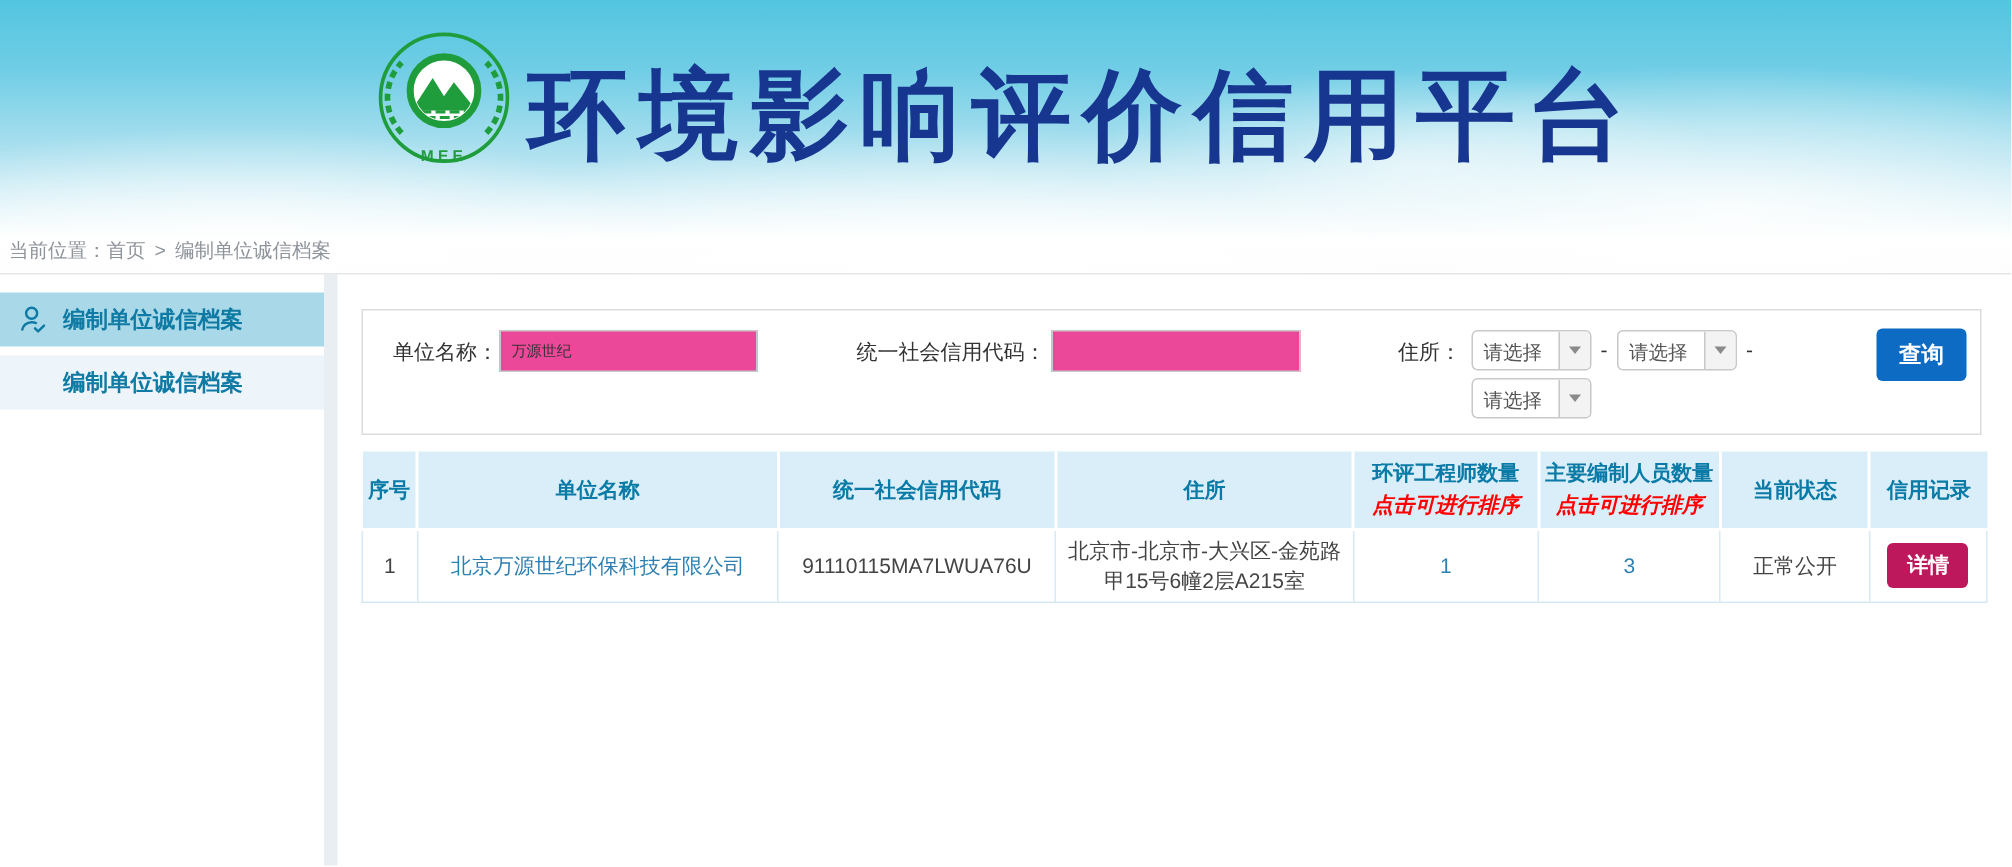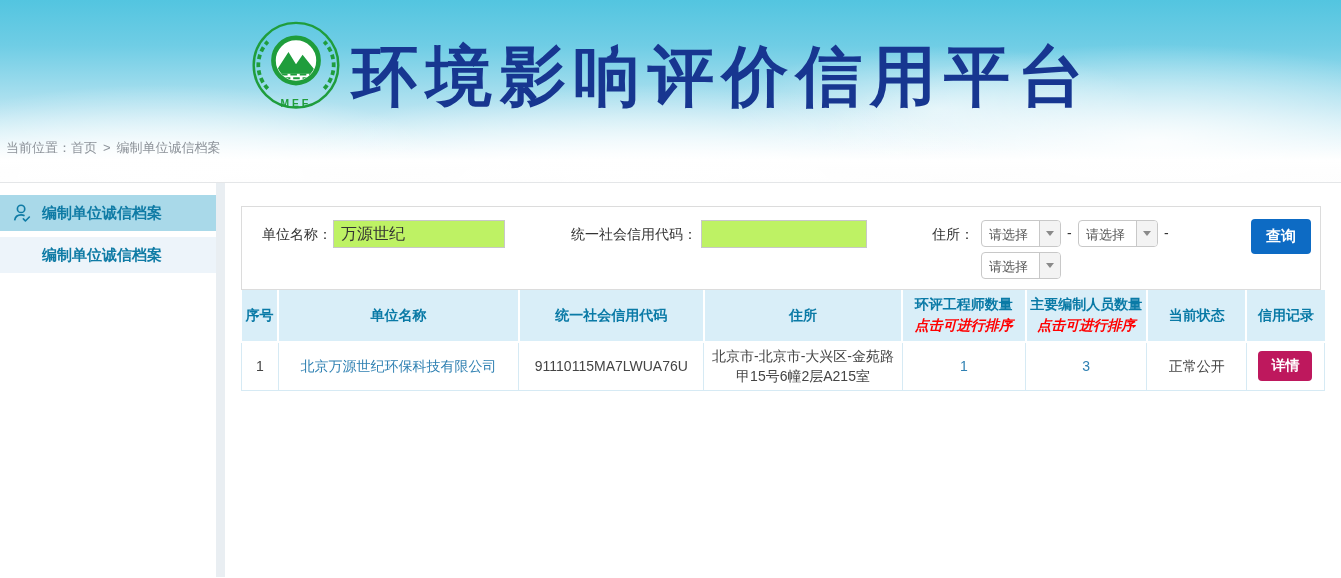--- a/index.html
+++ b/index.html
@@ -12,21 +12,21 @@
       radial-gradient(ellipse 420px 130px at 12% 98%, rgba(255,255,255,.95), rgba(255,255,255,0) 72%),
       radial-gradient(ellipse 560px 150px at 48% 104%, rgba(255,255,255,.97), rgba(255,255,255,0) 70%),
       radial-gradient(ellipse 480px 140px at 86% 78%, rgba(255,255,255,.85), rgba(255,255,255,0) 70%),
       radial-gradient(ellipse 300px 90px at 70% 60%, rgba(255,255,255,.55), rgba(255,255,255,0) 70%),
       linear-gradient(180deg,#53c5e0 0%,#6fcde5 25%,#b2e2f0 58%,#ffffff 88%,#fdfdfd 100%);
     text-align: center;
   }
   .logo { position:absolute; left:249px; top:21px; width:94px; height:94px; }
   .site-title { position:absolute; left:352px; top:44px; font-size:66px; font-weight:bold;
     color:#173690; letter-spacing:8px; line-height:64px; }
-  .breadcrumb { position:absolute; left:6px; bottom:25px; font-size:13px; color:#8d939a; }
+  .breadcrumb { position:absolute; left:6px; bottom:6px; font-size:13px; color:#8d939a; }
   .breadcrumb span { color:#8d939a; }
   .breadcrumb .crumb-sep { margin:0 6px; }
 
   
   .layout { display:flex; height:394px; }
   .sidebar { width:227px; padding-top:12px; }
   .side-item-main { height:36px; background:#a9d9e9; display:flex; align-items:center;
     padding-left:11px; cursor:pointer; }
   .side-item-main .p-icon { width:22px; height:22px; margin-right:9px; }
   .side-item-main .side-label { color:#0f7ba5; font-weight:bold; font-size:15px; }
@@ -35,42 +35,42 @@
   .side-item-sub .side-label { color:#0f7ba5; font-weight:bold; font-size:15px; }
   .side-divider { width:10px; background:#e9eef2; }
   .main { flex:1; padding:23px 16px 0 16px; }
 
   
   .search-panel { position:relative; width:1080px; height:84px; border:1px solid #dcdcdc; background:#fff; }
   .f-label { position:absolute; font-size:14px; color:#333; line-height:28px; top:13px; text-align:right; }
   .lbl-name  { left:10px;  width:80px; }
   .lbl-code  { left:310px; width:145px; }
   .lbl-addr  { left:680px; width:52px; }
-  .f-input { position:absolute; top:13px; height:28px; border:1px solid #c8c8c8; background:#bef264;
-    font-size:16px; color:#333; padding:0 7px; outline:none; }
+  .f-input { position:absolute; top:13px; height:28px; border:1px solid #c8c8c8; background:#ec4899;
+    font-size:10px; color:#333; padding:0 7px; outline:none; }
   .inp-name { left:91px;  width:172px; }
   .inp-code { left:459px; width:166px; }
   .combo { position:absolute; width:80px; height:27px; border:1px solid #c8c8c8; border-radius:4px;
     background:#fff; display:flex; overflow:hidden; cursor:pointer; }
   .combo-1 { left:739px; top:13px; }
   .combo-2 { left:836px; top:13px; }
   .combo-3 { left:739px; top:45px; }
   .combo-text { flex:1; font-size:13px; color:#555; padding:5px 0 0 7px; }
   .combo-arrow { width:21px; background:#f3f3f3; border-left:1px solid #c8c8c8;
     display:flex; align-items:center; justify-content:center; }
   .combo-arrow .tri { width:0; height:0; border-left:4px solid transparent;
     border-right:4px solid transparent; border-top:5px solid #8a8a8a; }
   .dash { position:absolute; top:18px; font-size:14px; color:#333; }
   .dash-1 { left:825px; } .dash-2 { left:922px; }
   .query-btn { position:absolute; right:9px; top:12px; width:60px; height:35px;
     background:#0d6bc4; color:#fff; font-size:15px; font-weight:bold; border:none;
     border-radius:4px; cursor:pointer; font-family:inherit; }
 
   
-  .data-table { width:1084px; border-collapse:collapse; table-layout:fixed; }
+  .data-table { width:1084px; margin-top:11px; border-collapse:collapse; table-layout:fixed; }
   .data-table th { background:#d9eef8; color:#0a7aa6; font-size:14px; font-weight:bold;
     border-right:2px solid #fff; border-bottom:2px solid #fff; padding:6px 2px; height:44px;
     text-align:center; vertical-align:middle; }
   .data-table th:last-child { border-right:none; }
   .sort-hint { display:block; color:#ff0000; font-size:14px; font-weight:bold; margin-top:3px; cursor:pointer;font-style:italic; }
   .data-table td { border:1px solid #d6eaf4; font-size:14px; color:#444; text-align:center;
     vertical-align:middle; height:46px; padding:3px 4px; line-height:1.45; background:#fff; }
   a.cell-link { color:#2f80b2; text-decoration:none; cursor:pointer; }
   .detail-btn { background:#be185d; color:#fff; border:none; border-radius:4px; padding:6px 13px;
     font-size:14px; font-weight:bold; cursor:pointer; font-family:inherit; }

